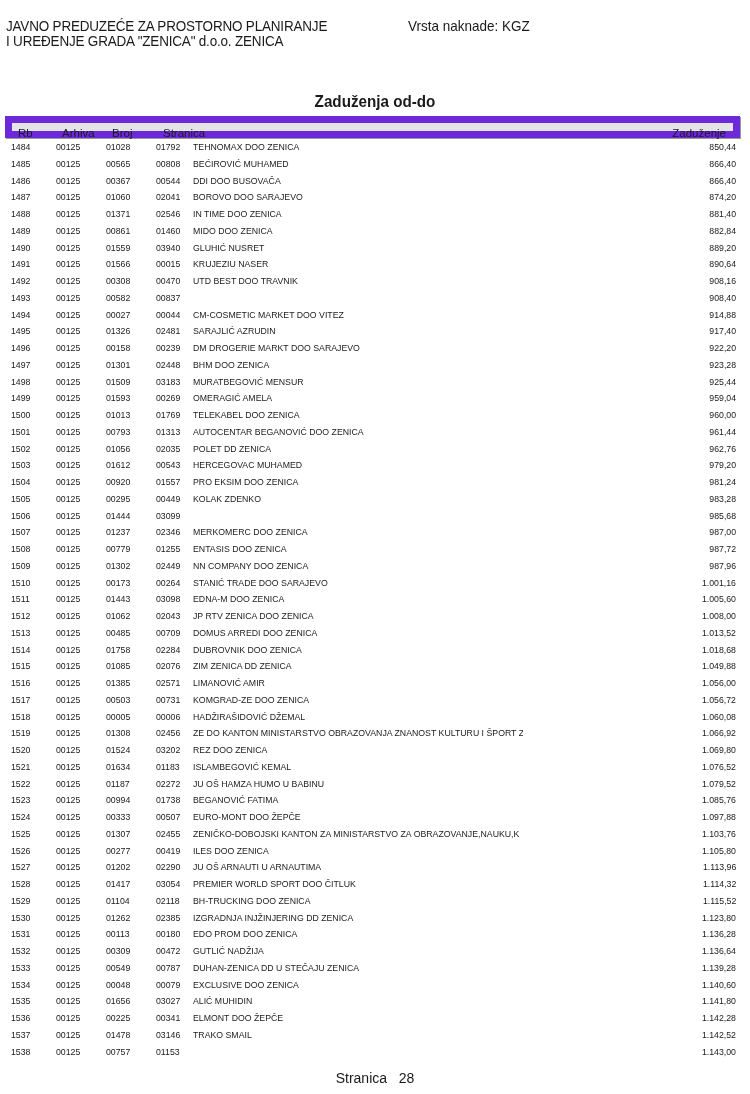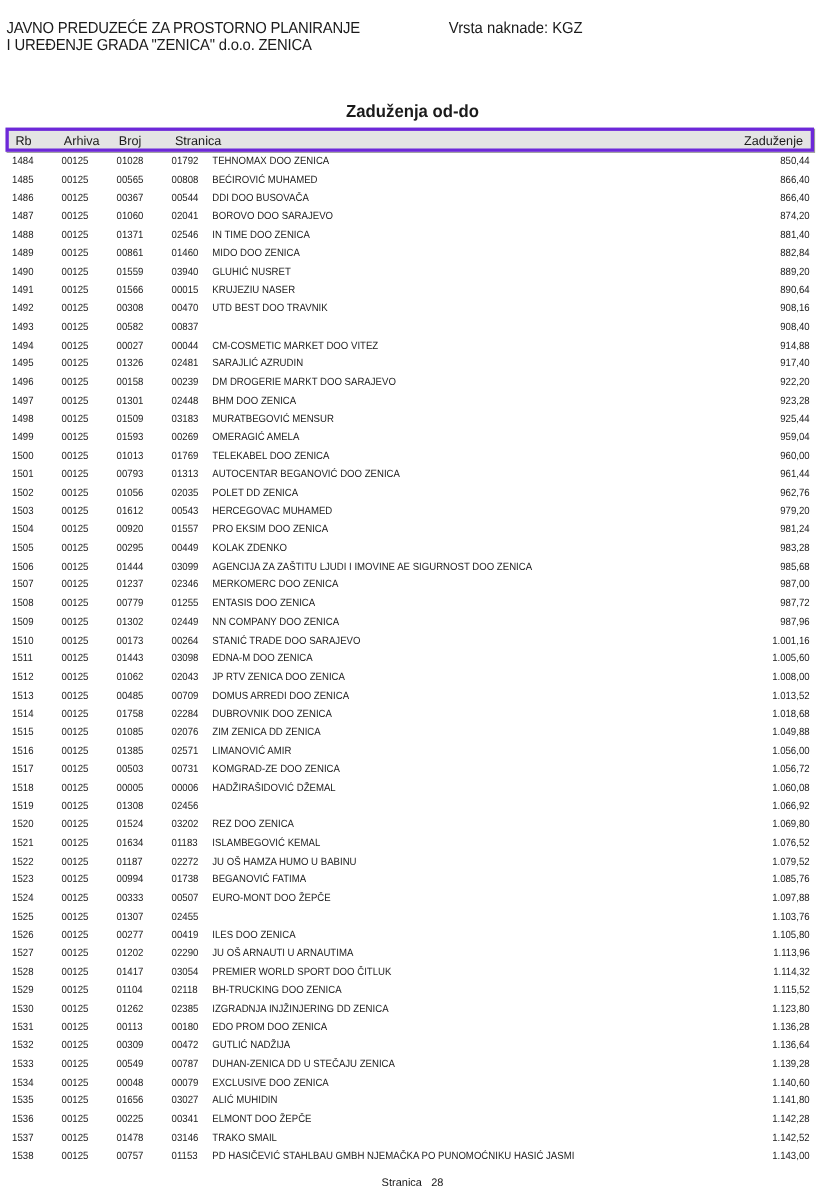--- a/index.html
+++ b/index.html
@@ -18,21 +18,21 @@
     font-size: 14.5px; line-height: 15px;
     transform: scaleX(0.93); transform-origin: left top;
   }
   .report-title {
     position: absolute; left: 0; width: 750px; top: 93px; text-align: center;
     font-size: 16px; font-weight: bold;
     transform: scaleX(0.95); transform-origin: center top;
   }
   .thead {
     position: absolute; left: 5px; top: 116px; width: 735px; height: 22px;
-    background: #e4e4e4; border: 3px solid #6d28d9; box-sizing: border-box;
+    background: #e4e4e4; border: 7px solid #6d28d9; box-sizing: border-box;
     box-shadow: 1px 1px 0 #999;
     font-size: 11.5px;
   }
   .thead span { position: absolute; top: 4px; }
   .rows { position: absolute; left: 0; top: 139px; width: 750px; }
   .row {
     position: relative; height: 16.75px; font-size: 9.5px; line-height: 16.75px;
   }
   .row span { position: absolute; top: 0; white-space: nowrap; }
   .c-rb { left: 11px; }
@@ -41,21 +41,21 @@
   .c-kd { left: 156px; }
   .c-nm { left: 193px; max-width: 330px; overflow: hidden; }
   .c-am { right: 14px; text-align: right; }
   .thead .h-rb { left: 6px; }
   .thead .h-ar { left: 50px; }
   .thead .h-br { left: 100px; }
   .thead .h-ko { left: 151px; }
   .thead .h-am { right: 7px; }
   .footer {
     position: absolute; left: 0; width: 750px; top: 1070px; text-align: center;
-    font-size: 10px;
+    font-size: 14px;
   }
   .narrow { display: inline-block; transform: scaleX(0.92); transform-origin: left center; }
 </style>
 </head>
 <body>
 
 <div class="org">
   <div>JAVNO PREDUZEĆE ZA PROSTORNO PLANIRANJE</div>
   <div>I UREĐENJE GRADA "ZENICA" d.o.o. ZENICA</div>
 </div>
@@ -245,21 +245,20 @@
       <span class="c-br"><span class="narrow" style="position: static;">00295</span></span>
       <span class="c-kd"><span class="narrow" style="position: static;">00449</span></span>
       <span class="c-nm"><span class="narrow" style="position: static;">KOLAK ZDENKO</span></span>
       <span class="c-am"><span class="narrow" style="position: static; transform-origin: right center;">983,28</span></span>
     </div>
     <div class="row">
       <span class="c-rb"><span class="narrow" style="position: static;">1506</span></span>
       <span class="c-ar"><span class="narrow" style="position: static;">00125</span></span>
       <span class="c-br"><span class="narrow" style="position: static;">01444</span></span>
       <span class="c-kd"><span class="narrow" style="position: static;">03099</span></span>
-      <span class="c-nm"><span class="narrow" style="position: static;">AGENCIJA ZA ZAŠTITU LJUDI I IMOVINE AE SIGURNOST DOO ZENICA</span></span>
       <span class="c-am"><span class="narrow" style="position: static; transform-origin: right center;">985,68</span></span>
     </div>
     <div class="row">
       <span class="c-rb"><span class="narrow" style="position: static;">1507</span></span>
       <span class="c-ar"><span class="narrow" style="position: static;">00125</span></span>
       <span class="c-br"><span class="narrow" style="position: static;">01237</span></span>
       <span class="c-kd"><span class="narrow" style="position: static;">02346</span></span>
       <span class="c-nm"><span class="narrow" style="position: static;">MERKOMERC DOO ZENICA</span></span>
       <span class="c-am"><span class="narrow" style="position: static; transform-origin: right center;">987,00</span></span>
     </div>
@@ -349,20 +348,21 @@
       <span class="c-br"><span class="narrow" style="position: static;">00005</span></span>
       <span class="c-kd"><span class="narrow" style="position: static;">00006</span></span>
       <span class="c-nm"><span class="narrow" style="position: static;">HADŽIRAŠIDOVIĆ DŽEMAL</span></span>
       <span class="c-am"><span class="narrow" style="position: static; transform-origin: right center;">1.060,08</span></span>
     </div>
     <div class="row">
       <span class="c-rb"><span class="narrow" style="position: static;">1519</span></span>
       <span class="c-ar"><span class="narrow" style="position: static;">00125</span></span>
       <span class="c-br"><span class="narrow" style="position: static;">01308</span></span>
       <span class="c-kd"><span class="narrow" style="position: static;">02456</span></span>
+      <span class="c-nm"><span class="narrow" style="position: static;">ZE DO KANTON MINISTARSTVO OBRAZOVANJA ZNANOST KULTURU I ŠPORT Z</span></span>
       <span class="c-am"><span class="narrow" style="position: static; transform-origin: right center;">1.066,92</span></span>
     </div>
     <div class="row">
       <span class="c-rb"><span class="narrow" style="position: static;">1520</span></span>
       <span class="c-ar"><span class="narrow" style="position: static;">00125</span></span>
       <span class="c-br"><span class="narrow" style="position: static;">01524</span></span>
       <span class="c-kd"><span class="narrow" style="position: static;">03202</span></span>
       <span class="c-nm"><span class="narrow" style="position: static;">REZ DOO ZENICA</span></span>
       <span class="c-am"><span class="narrow" style="position: static; transform-origin: right center;">1.069,80</span></span>
     </div>
@@ -396,20 +396,21 @@
       <span class="c-br"><span class="narrow" style="position: static;">00333</span></span>
       <span class="c-kd"><span class="narrow" style="position: static;">00507</span></span>
       <span class="c-nm"><span class="narrow" style="position: static;">EURO-MONT DOO ŽEPČE</span></span>
       <span class="c-am"><span class="narrow" style="position: static; transform-origin: right center;">1.097,88</span></span>
     </div>
     <div class="row">
       <span class="c-rb"><span class="narrow" style="position: static;">1525</span></span>
       <span class="c-ar"><span class="narrow" style="position: static;">00125</span></span>
       <span class="c-br"><span class="narrow" style="position: static;">01307</span></span>
       <span class="c-kd"><span class="narrow" style="position: static;">02455</span></span>
+      <span class="c-nm"><span class="narrow" style="position: static;">ZENIČKO-DOBOJSKI  KANTON ZA MINISTARSTVO ZA OBRAZOVANJE,NAUKU,K</span></span>
       <span class="c-am"><span class="narrow" style="position: static; transform-origin: right center;">1.103,76</span></span>
     </div>
     <div class="row">
       <span class="c-rb"><span class="narrow" style="position: static;">1526</span></span>
       <span class="c-ar"><span class="narrow" style="position: static;">00125</span></span>
       <span class="c-br"><span class="narrow" style="position: static;">00277</span></span>
       <span class="c-kd"><span class="narrow" style="position: static;">00419</span></span>
       <span class="c-nm"><span class="narrow" style="position: static;">ILES DOO ZENICA</span></span>
       <span class="c-am"><span class="narrow" style="position: static; transform-origin: right center;">1.105,80</span></span>
     </div>
@@ -499,21 +500,20 @@
       <span class="c-br"><span class="narrow" style="position: static;">01478</span></span>
       <span class="c-kd"><span class="narrow" style="position: static;">03146</span></span>
       <span class="c-nm"><span class="narrow" style="position: static;">TRAKO SMAIL</span></span>
       <span class="c-am"><span class="narrow" style="position: static; transform-origin: right center;">1.142,52</span></span>
     </div>
     <div class="row">
       <span class="c-rb"><span class="narrow" style="position: static;">1538</span></span>
       <span class="c-ar"><span class="narrow" style="position: static;">00125</span></span>
       <span class="c-br"><span class="narrow" style="position: static;">00757</span></span>
       <span class="c-kd"><span class="narrow" style="position: static;">01153</span></span>
-      <span class="c-nm"><span class="narrow" style="position: static;">PD HASIČEVIĆ STAHLBAU GMBH NJEMAČKA PO PUNOMOĆNIKU HASIĆ JASMI</span></span>
       <span class="c-am"><span class="narrow" style="position: static; transform-origin: right center;">1.143,00</span></span>
     </div>
   </div>
 
 <div class="footer">
   <span>Stranica</span>&nbsp;&nbsp;
   <span>28</span>
 </div>
 
 </body></html>

